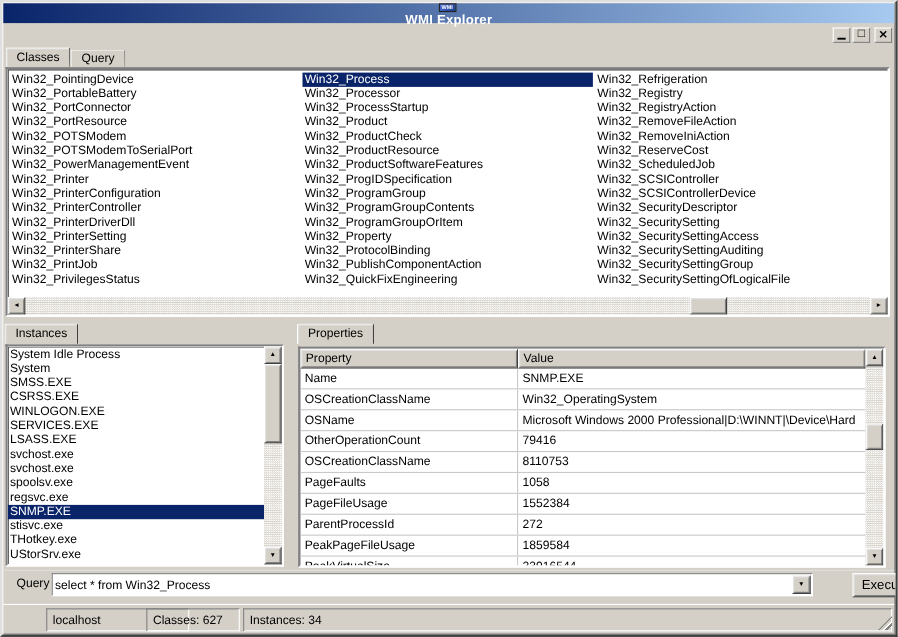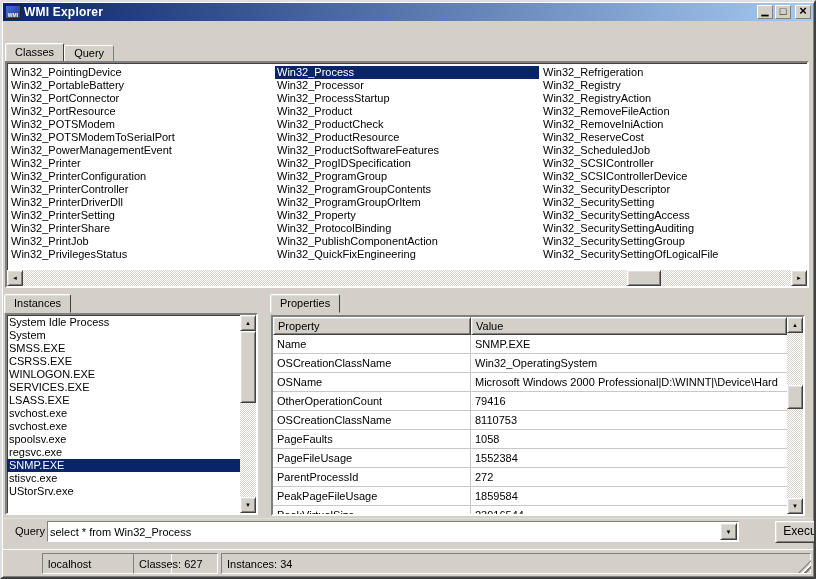--- a/index.html
+++ b/index.html
@@ -18,21 +18,21 @@
   .raised { border:1px solid; border-color:#ffffff #404040 #404040 #ffffff;
             box-shadow: inset 1px 1px 0 #dfdfdf, inset -1px -1px 0 #808080; background:#D4D0C8; }
   .raised-thin { border:1px solid; border-color:#ffffff #808080 #808080 #ffffff; background:#D4D0C8; }
   .sunken { border:2px solid; border-color:#808080 #ffffff #ffffff #808080;
             box-shadow: inset 1px 1px 0 #404040; background:var(--list_bg,#fff); }
   .sunken-thin { border:1px solid; border-color:#808080 #ffffff #ffffff #808080; }
 
   
   .titlebar { left:1px; top:1px; width:810px; height:18px;
     background:linear-gradient(to right, var(--titlebar_start,#0A246A), var(--titlebar_end,#A6CAF0));
-    display:flex; align-items:center; padding:0 2px; }
+    display:flex; align-items:center; padding:0 2px;flex-direction:column; }
   .app-icon { width:16px; height:14px; background:linear-gradient(135deg,#4a6fd4,#1a3a8c);
     border:1px solid #222; color:#fff; font-size:5px; font-weight:bold;
     display:flex; align-items:flex-end; justify-content:center; margin-right:3px; }
   .title-text { color:#fff; font-weight:bold; font-size:12px; letter-spacing:0.2px; }
   .tb-btns { margin-left:auto; display:flex; gap:2px; }
   .tb-btn { width:16px; height:14px; font-size:9px; font-weight:bold; line-height:11px;
     text-align:center; color:#000; cursor:default; }
   .tb-btn span { display:block; }
 
   
@@ -221,20 +221,21 @@
         <div class="lrow">CSRSS.EXE</div>
         <div class="lrow">WINLOGON.EXE</div>
         <div class="lrow">SERVICES.EXE</div>
         <div class="lrow">LSASS.EXE</div>
         <div class="lrow">svchost.exe</div>
         <div class="lrow">svchost.exe</div>
         <div class="lrow">spoolsv.exe</div>
         <div class="lrow">regsvc.exe</div>
         <div class="lrow sel">SNMP.EXE</div>
         <div class="lrow">stisvc.exe</div>
+        <div class="lrow">THotkey.exe</div>
         <div class="lrow">UStorSrv.exe</div>
       </div>
     <div class="vscroll sb-track">
       <div class="sb-btn" style="top:0;">
           <span>▲</span>
         </div>
       <div class="vthumb thumb" style="top:16px; height:72px;"></div>
       <div class="sb-btn" style="bottom:0;">
           <span>▼</span>
         </div>

